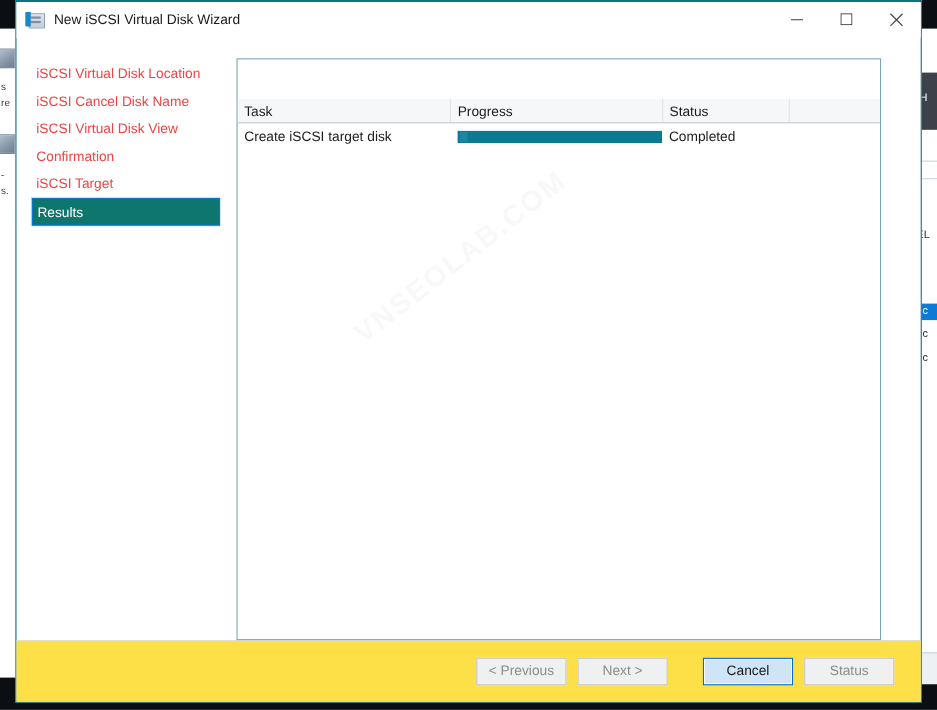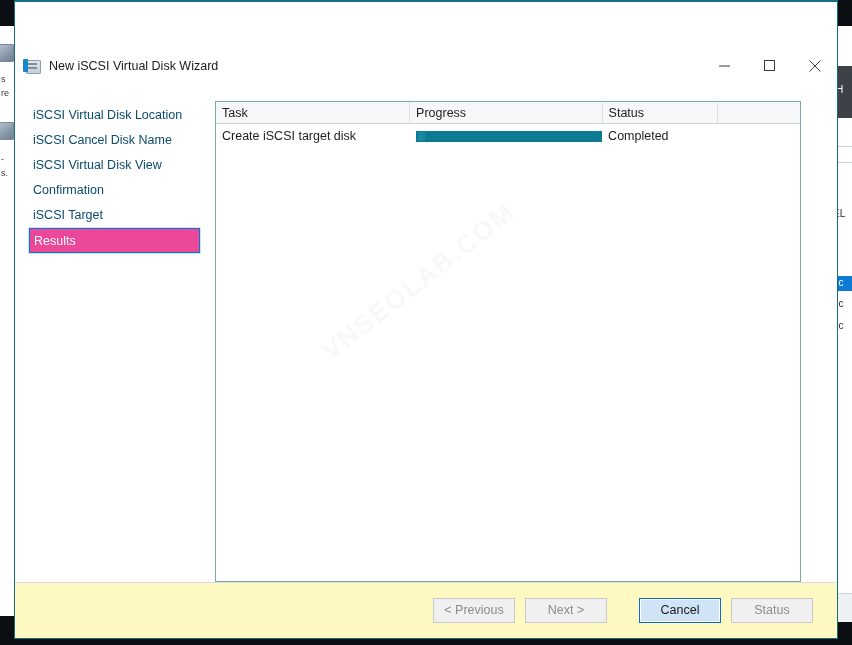--- a/index.html
+++ b/index.html
@@ -111,21 +111,20 @@
 
   
   .titlebar {
     height: 31px;
     min-height: 31px;
     background: #ffffff;
     display: flex;
     align-items: center;
     position: relative;
     border-bottom: 1px solid #ffffff;
-    margin-top: 48px;
   }
   .title-icon {
     width: 18px; height: 16px;
     margin-left: 8px;
     position: relative;
     flex: none;
   }
   .title-icon .ti-body {
     position: absolute;
     left: 3px; top: 2px;
@@ -189,29 +188,29 @@
   .nav {
     width: 200px;
     min-width: 200px;
     padding-top: 2px;
   }
   .nav-item {
     height: 25px;
     line-height: 25px;
     padding-left: 18px;
     font-size: 12.5px;
-    color: #0c4a6e;
+    color: #ef4444;
     white-space: nowrap;
     box-sizing: border-box;
   }
   .nav-item.active {
     margin-left: 14px;
     padding-left: 4px;
     width: 171px;
-    background: #ec4899;
+    background: #0f766e;
     color: #ffffff;
     border: 1px solid #0b74cd;
     box-shadow: 0 0 0 1px #cfe3f4;
   }
 
   
   .content-wrap {
     flex: 1;
     padding-right: 36px;
     display: flex;
@@ -229,20 +228,21 @@
     overflow: hidden;
   }
 
   
   table.results {
     border-collapse: collapse;
     width: 100%;
     table-layout: fixed;
     font-size: 12.5px;
     color: #1d1d1d;
+    margin-top: 36px;
   }
   table.results th {
     font-weight: normal;
     text-align: left;
     background: #f6f7f8;
     border-bottom: 1px solid #cdd3d8;
     border-right: 1px solid #dfe3e6;
     height: 21px;
     padding: 0 0 0 6px;
     white-space: nowrap;
@@ -289,21 +289,21 @@
     pointer-events: none;
     user-select: none;
     font-weight: bold;
     white-space: nowrap;
   }
 
   
   .footer {
     height: 56px;
     min-height: 56px;
-    background: #fef9c3;
+    background: #fde047;
     border-top: 1px solid #dcdcdc;
     display: flex;
     align-items: center;
     justify-content: flex-end;
     padding-right: 24px;
     gap: 10px;
     box-sizing: border-box;
   }
   .btn {
     width: 82px;

